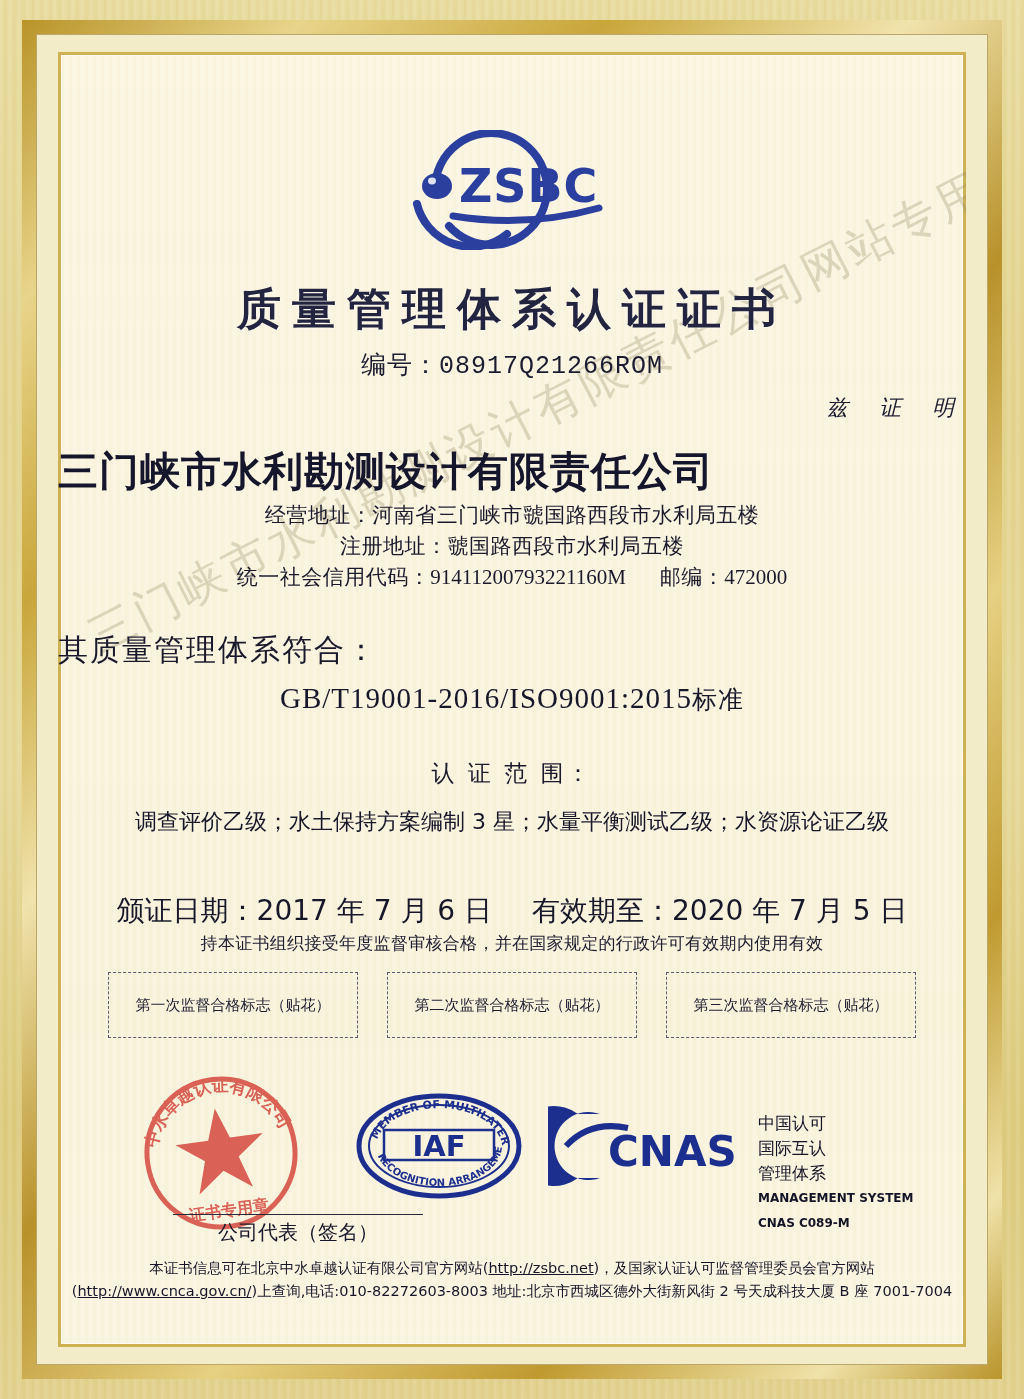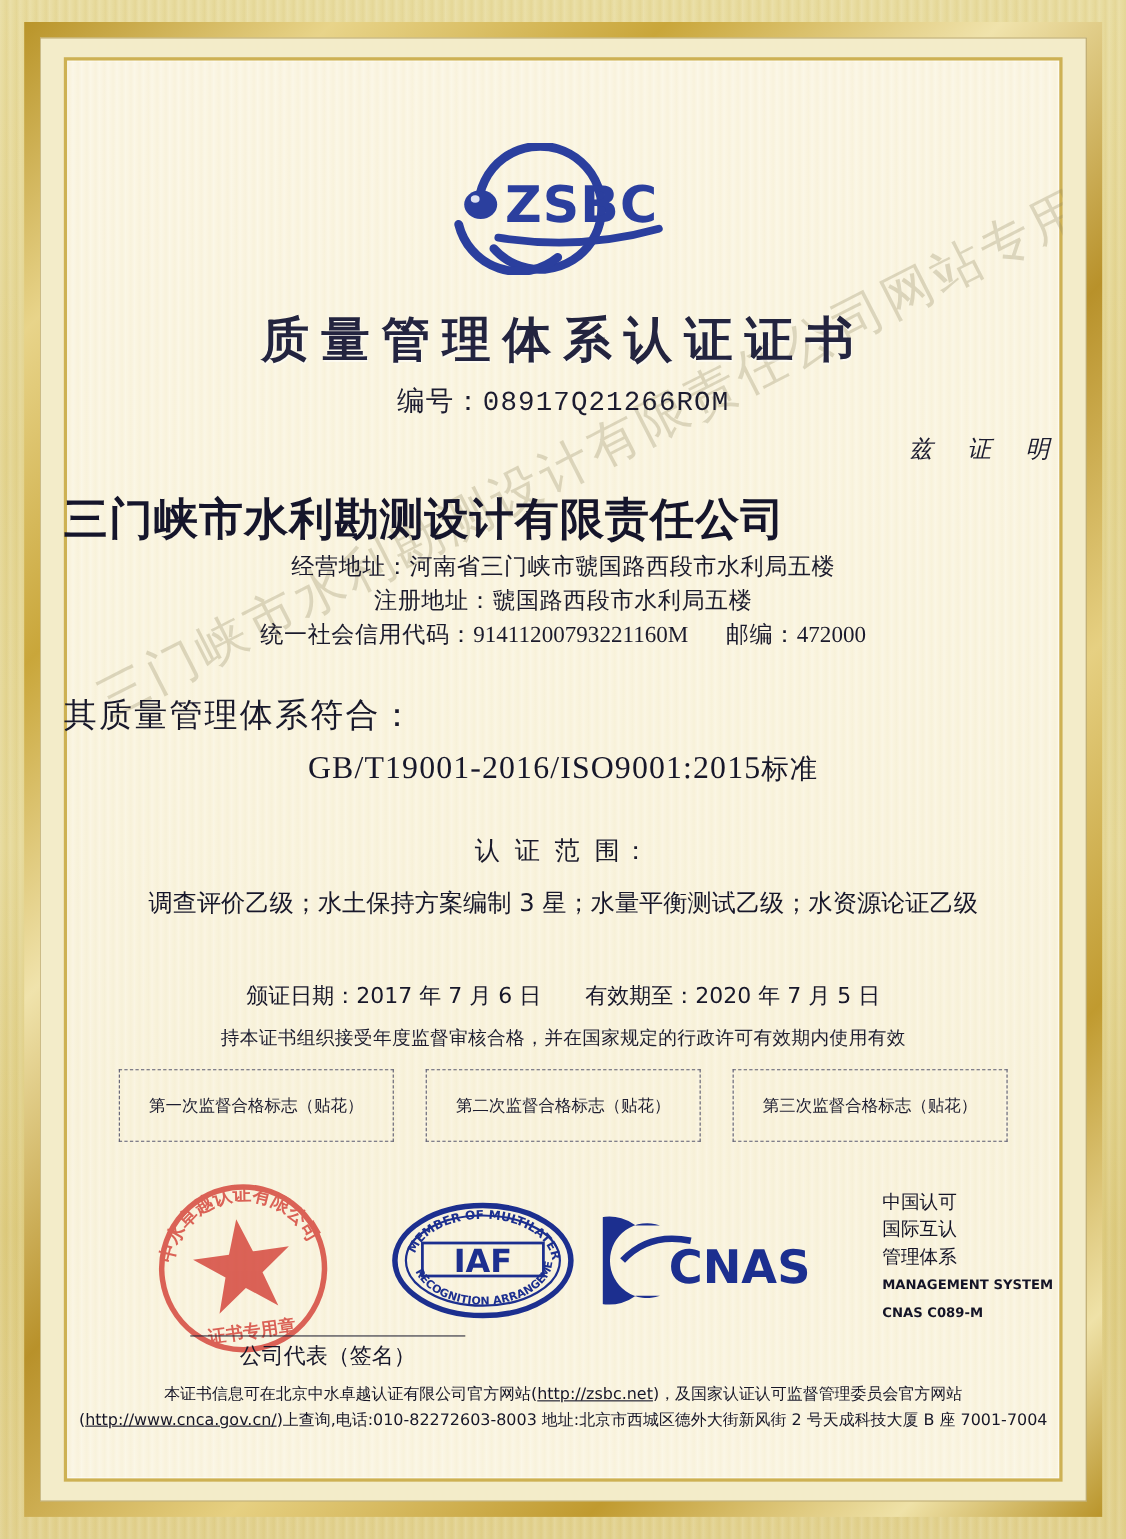--- a/index.html
+++ b/index.html
@@ -197,21 +197,21 @@
     font-size: 22px;
     line-height: 40px;
     color: #17172a;
   }
   .dates {
     position: absolute;
     left: 0; right: 0;
     top: 840px;
     text-align: center;
     font-family: "DejaVu Sans", sans-serif;
-    font-size: 20px;
+    font-size: 28px;
     color: #17172a;
   }
   .dates .gap { display: inline-block; width: 40px; }
   .note {
     position: absolute;
     left: 0; right: 0;
     top: 880px;
     text-align: center;
     font-family: "DejaVu Sans", sans-serif;
     font-size: 17px;
@@ -264,26 +264,25 @@
   .cnas {
     position: absolute;
     left: 490px;
     top: 28px;
     width: 200px;
     height: 92px;
   }
   .cnas-text {
     position: absolute;
     left: 700px;
-    top: 9px;
+    top: 39px;
     font-family: "DejaVu Sans", sans-serif;
     font-size: 17px;
     line-height: 25px;
     color: #141427;
-    margin-left: 44px;
   }
   .cnas-text .bold {
     font-family: "DejaVu Sans", sans-serif;
     font-weight: bold;
     font-size: 12px;
   }
 
   .sig-area {
     position: absolute;
     left: 100px;

